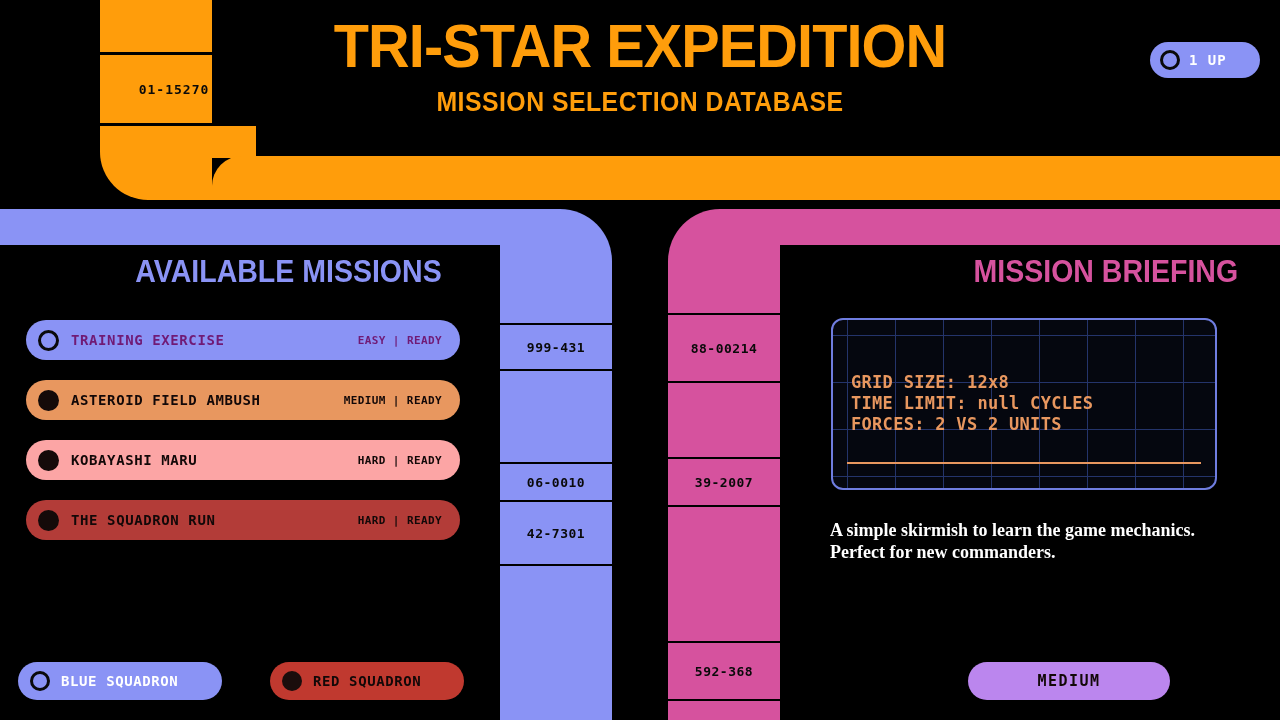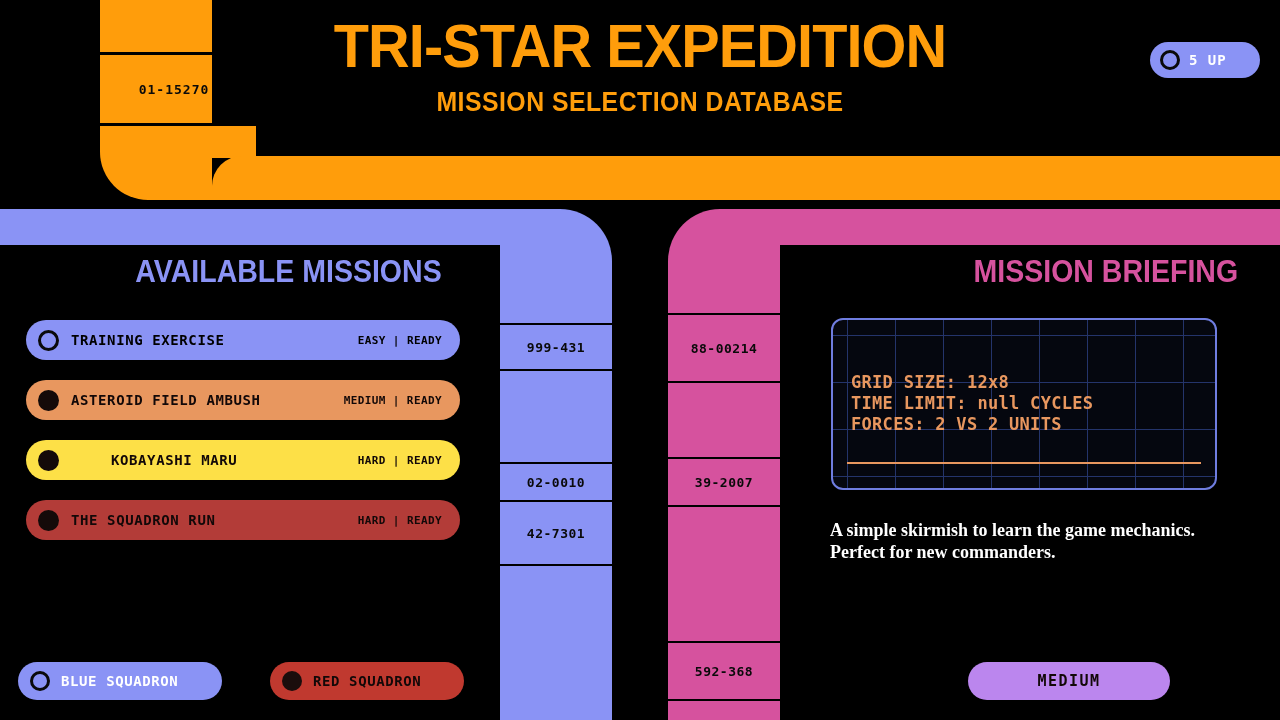--- a/index.html
+++ b/index.html
@@ -256,21 +256,21 @@
 
   .mmeta {
     font-family: "DejaVu Sans Mono", monospace;
     font-size: 11px;
     font-weight: bold;
     letter-spacing: 0.4px;
     white-space: nowrap;
   }
 
   .mission-row.light .mname,
-  .mission-row.light .mmeta { color: #000000; }
+  .mission-row.light .mmeta { color: #701a75; }
   .mission-row.dark .mname,
   .mission-row.dark .mmeta { color: #120808; }
 
   
 
   .squad-btn {
     position: absolute;
     height: 38px;
     border-radius: 19px;
     display: flex;
@@ -386,53 +386,53 @@
   <div class="hdr-bar-notch"></div>
   <div class="hdr-bar"></div>
 
   <div class="title-wrap">
     <div class="app-title">TRI-STAR EXPEDITION</div>
     <div class="app-sub">MISSION SELECTION DATABASE</div>
   </div>
 
   <div class="player-pill p1">
     <div class="pdot ring"></div>
-    <div class="plabel">5 UP</div>
+    <div class="plabel">1 UP</div>
   </div>
 
   <div class="blue-top"></div>
   <div class="blue-corner"></div>
 
   <div class="blue-col" style="top:301px;  height:22px;"></div>
   <div class="seg" style="left:500px; top:325px; width:112px; height:44px;">
     <span>999-431</span>
   </div>
   <div class="blue-col" style="top:371px;  height:91px;"></div>
   <div class="seg" style="left:500px; top:464px; width:112px; height:36px;">
-    <span>02-0010</span>
+    <span>06-0010</span>
   </div>
   <div class="seg" style="left:500px; top:502px; width:112px; height:62px;">
     <span>42-7301</span>
   </div>
   <div class="blue-col" style="top:566px;  height:154px;"></div>
 
   <div class="panel-heading" id="h-missions">AVAILABLE MISSIONS</div>
 
   <div id="mission-list">
       <div class="mission-row light" style="background: rgb(138, 147, 245);">
         <div class="mdot ring"></div>
         <div class="mname">TRAINING EXERCISE</div>
         <div class="mmeta">EASY | READY</div>
       </div>
       <div class="mission-row dark" style="background: rgb(232, 151, 95);">
         <div class="mdot solid"></div>
         <div class="mname">ASTEROID FIELD AMBUSH</div>
         <div class="mmeta">MEDIUM | READY</div>
       </div>
-      <div class="mission-row dark" style="background: #fde047; gap: 40px;">
+      <div class="mission-row dark" style="background: #fca5a5;">
         <div class="mdot solid"></div>
         <div class="mname">KOBAYASHI MARU</div>
         <div class="mmeta">HARD | READY</div>
       </div>
       <div class="mission-row dark" style="background: rgb(179, 60, 56);">
         <div class="mdot solid"></div>
         <div class="mname">THE SQUADRON RUN</div>
         <div class="mmeta">HARD | READY</div>
       </div>
     </div>

